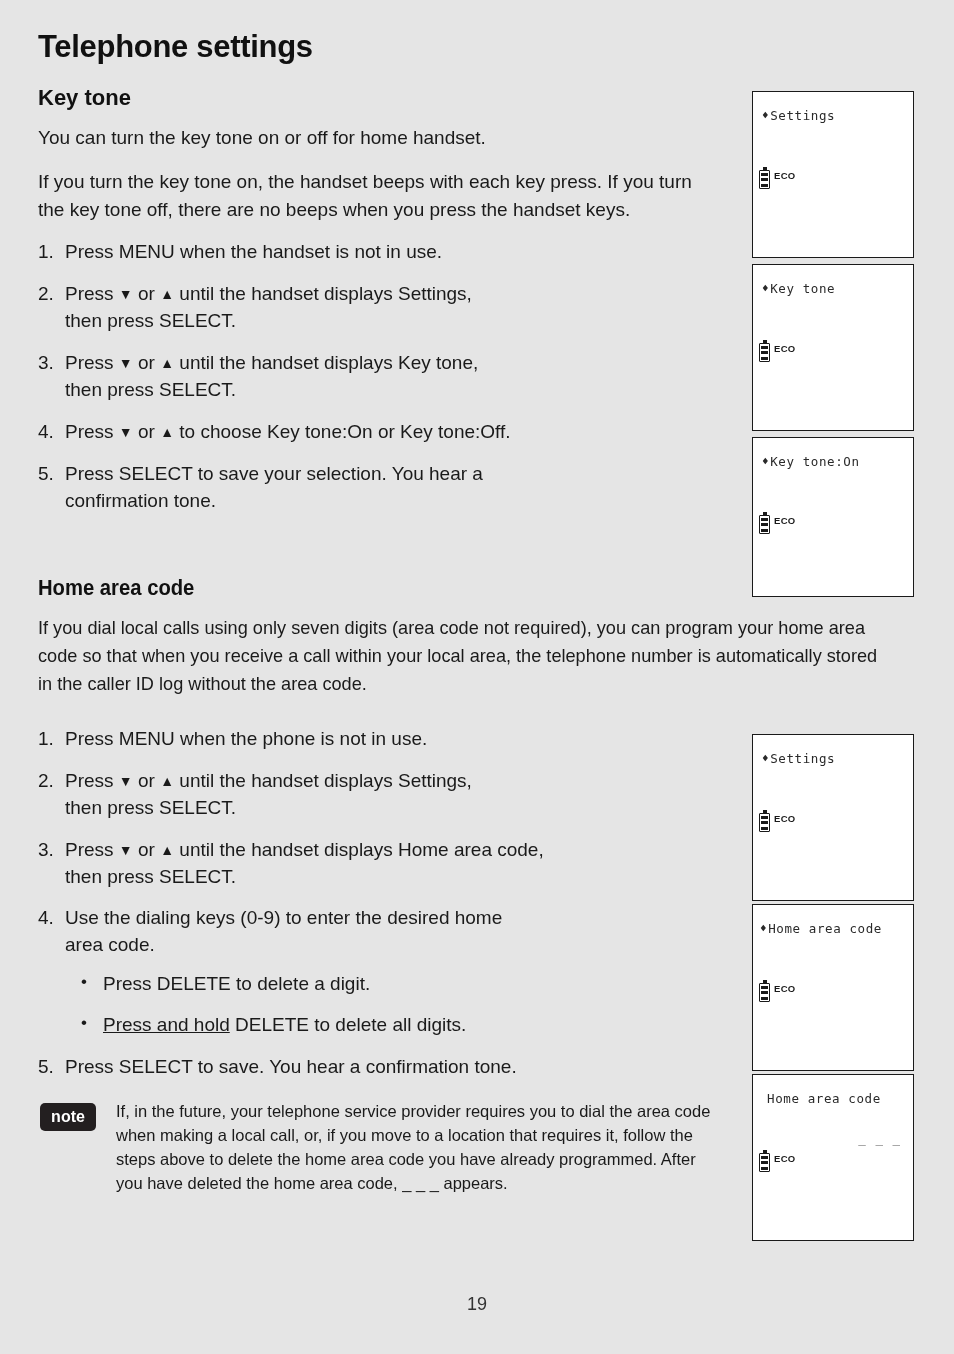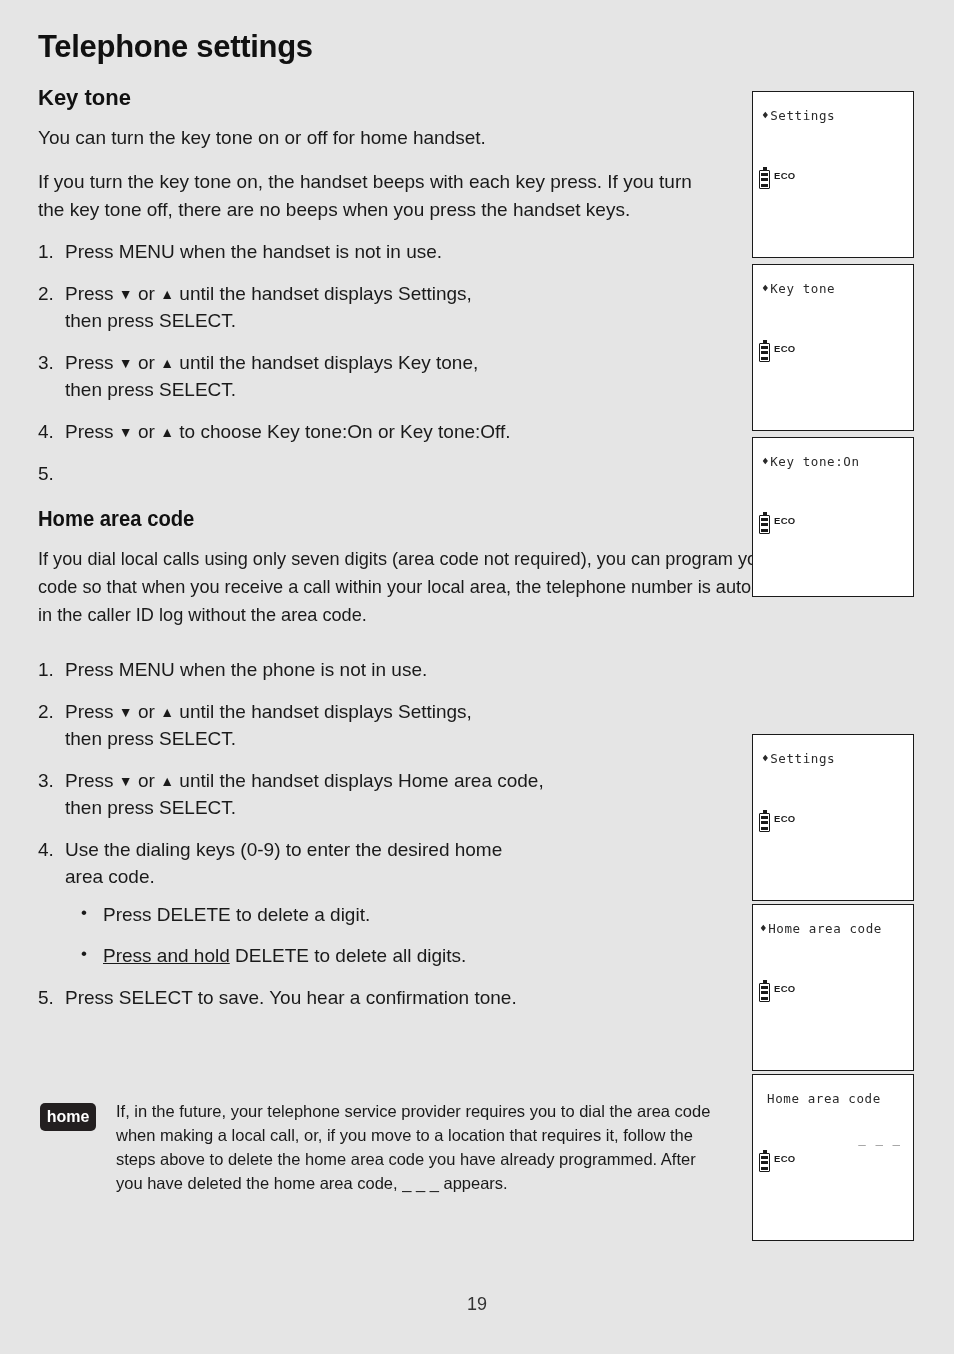--- a/index.html
+++ b/index.html
@@ -249,20 +249,21 @@
       <li>
         <span class="num">3.</span>
         <span>Press <span class="arrow">▼</span> or <span class="arrow">▲</span> until the handset displays <b>Key tone</b>,<br>then press <b>SELECT</b>.</span>
       </li>
       <li>
         <span class="num">4.</span>
         <span>Press <span class="arrow">▼</span> or <span class="arrow">▲</span> to choose <b>Key tone:On</b> or <b>Key tone:Off</b>.</span>
       </li>
       <li>
         <span class="num">5.</span>
+        <span>Press <b>SELECT</b> to save your selection. You hear a<br>confirmation tone.</span>
       </li>
     </ol>
 
     <div style="height:46px"></div>
 
     <h2 class="sec-head condensed">Home area code</h2>
 
     <p class="para wide">If you dial local calls using only seven digits (area code not required), you can program your home area code so that when you receive a call within your local area, the telephone number is automatically stored in the caller ID log without the area code.</p>
 
     <div style="height:12px"></div>
@@ -295,21 +296,21 @@
         </ul>
       </li>
       <li>
         <span class="num">5.</span>
         <span>Press <b>SELECT</b> to save. You hear a confirmation tone.</span>
       </li>
     </ol>
   </div>
 
   <div class="note-wrap">
-    <div class="note-badge">home</div>
+    <div class="note-badge">note</div>
     <div class="note-text">If, in the future, your telephone service provider requires you to dial the area code when making a local call, or, if you move to a location that requires it, follow the steps above to delete the home area code you have already programmed. After you have deleted the home area code, _ _ _ appears.</div>
   </div>
 
   <div class="page-num">19</div>
 
   <div class="lcd" id="lcd0" style="left:752px; top:91px; height:167px;">
     <div class="lcd-title">
       <span class="diam">♦</span>
       <span class="txt">Settings</span>
     </div>

